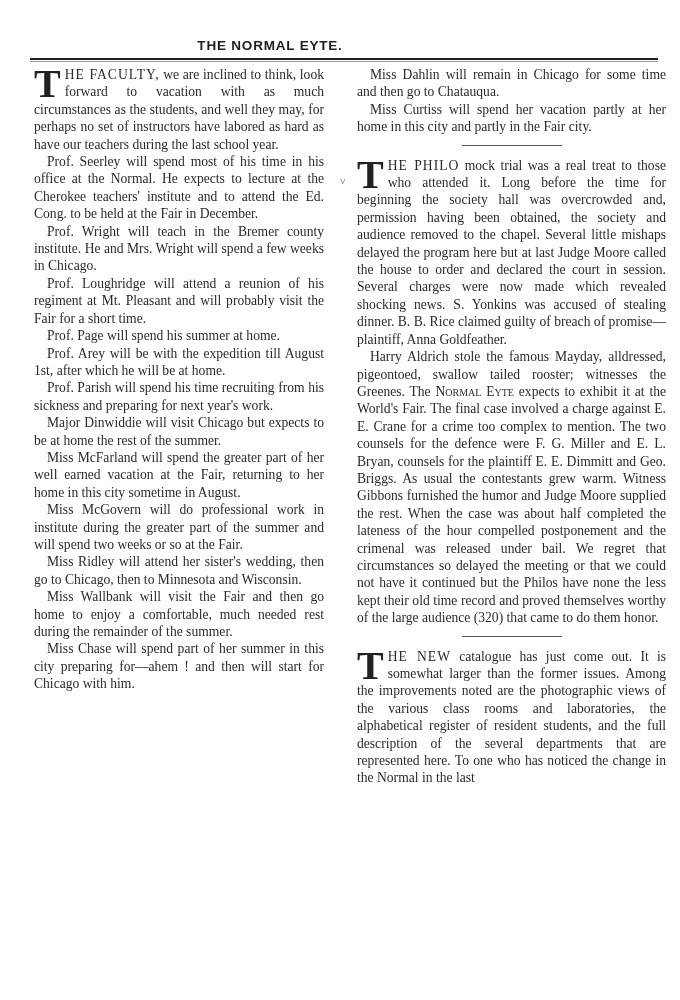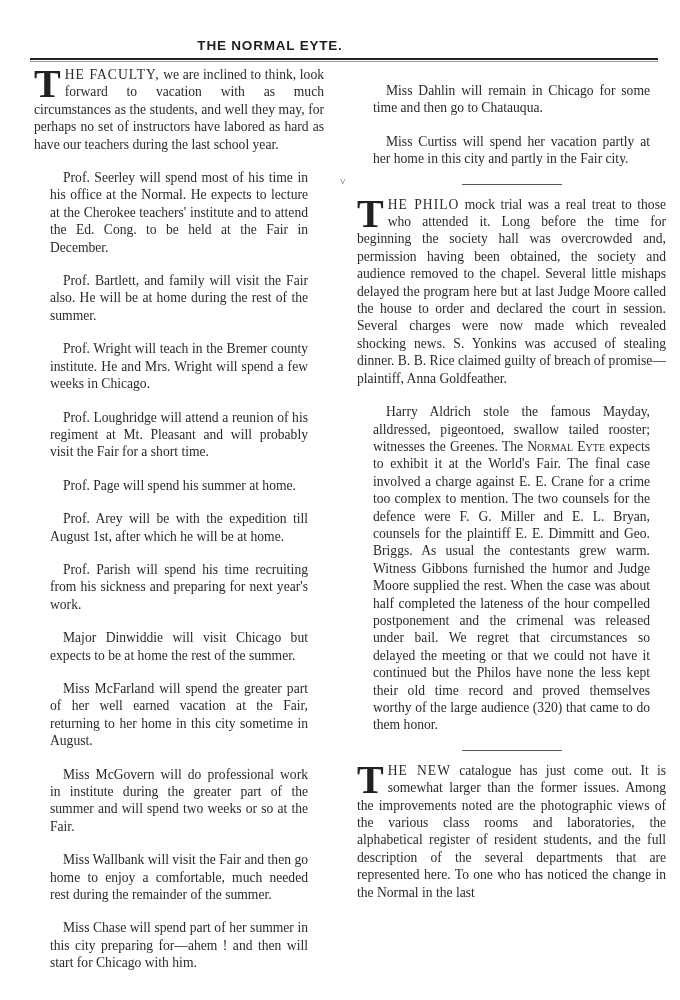--- a/index.html
+++ b/index.html
@@ -6,50 +6,50 @@
   body { width: 680px; height: 1000px; position: relative; overflow: hidden;
          font-family: "Liberation Serif", "DejaVu Serif", serif; color: #2a2a2a; }
   .page-header { position: absolute; top: 38px; left: 0; width: 540px; text-align: center;
                  font-family: "Liberation Sans", "DejaVu Sans", sans-serif; font-weight: bold;
                  font-size: 13.5px; letter-spacing: 0.8px; color: #1e1e1e; }
   .header-rule { position: absolute; top: 58px; left: 30px; width: 628px; height: 2px; background: #222; }
   .header-rule2 { position: absolute; top: 61px; left: 30px; width: 628px; height: 1px; background: #999; }
   .column { position: absolute; top: 66px; font-size: 13.6px; line-height: 17.4px; text-align: justify; }
   .col-left { left: 34px; width: 290px; }
   .col-right { left: 357px; width: 309px; }
-  .para { margin: 16px; text-indent: 13px; }
+  .para { margin: 0; text-indent: 13px; }
   .lead { margin: 0; position: relative; }
   .dropcap { float: left; font-size: 40px; line-height: 32px; margin: 2px 4px 0 0; font-weight: bold;
              color: #222; font-family: "Liberation Serif", "DejaVu Serif", serif; }
   .leadcaps { letter-spacing: 1px; }
   .sep { width: 100px; height: 1px; background: #555; margin: 9px auto 11px auto; }
   .smallcaps { font-variant: small-caps; }
   .stray-mark { position: absolute; left: 340px; top: 176px; font-size: 10px; color: #444; }
 </style>
 </head>
 <body>
 
 <div class="page-header">THE NORMAL EYTE.</div>
 <div class="header-rule"></div>
 <div class="header-rule2"></div>
 
 <div class="column col-left">
   <p class="lead">
     <span class="dropcap">T</span><span class="leadcaps">HE FACULTY,</span><span> we are inclined to think, look forward to vacation with as much circumstances as the students, and well they may, for perhaps no set of instructors have labored as hard as have our teachers during the last school year.</span>
   </p>
   <p class="para">Prof. Seerley will spend most of his time in his office at the Normal. He expects to lecture at the Cherokee teachers' institute and to attend the Ed. Cong. to be held at the Fair in December.</p>
-  <p class="para">Prof. Bartlett, and family will visit the Fair also. He will be at home during the rest of the summer.</p>
   <p class="para">Prof. Wright will teach in the Bremer county institute. He and Mrs. Wright will spend a few weeks in Chicago.</p>
   <p class="para">Prof. Loughridge will attend a reunion of his regiment at Mt. Pleasant and will probably visit the Fair for a short time.</p>
   <p class="para">Prof. Page will spend his summer at home.</p>
   <p class="para">Prof. Arey will be with the expedition till August 1st, after which he will be at home.</p>
   <p class="para">Prof. Parish will spend his time recruiting from his sickness and preparing for next year's work.</p>
   <p class="para">Major Dinwiddie will visit Chicago but expects to be at home the rest of the summer.</p>
   <p class="para">Miss McFarland will spend the greater part of her well earned vacation at the Fair, returning to her home in this city sometime in August.</p>
   <p class="para">Miss McGovern will do professional work in institute during the greater part of the summer and will spend two weeks or so at the Fair.</p>
+  <p class="para">Miss Ridley will attend her sister's wedding, then go to Chicago, then to Minnesota and Wisconsin.</p>
   <p class="para">Miss Wallbank will visit the Fair and then go home to enjoy a comfortable, much needed rest during the remainder of the summer.</p>
   <p class="para">Miss Chase will spend part of her summer in this city preparing for—ahem ! and then will start for Chicago with him.</p>
 </div>
 
 <div class="stray-mark">˅</div>
 
 <div class="column col-right">
   <p class="para">Miss Dahlin will remain in Chicago for some time and then go to Chatauqua.</p>
   <p class="para">Miss Curtiss will spend her vacation partly at her home in this city and partly in the Fair city.</p>
   <div class="sep"></div>

